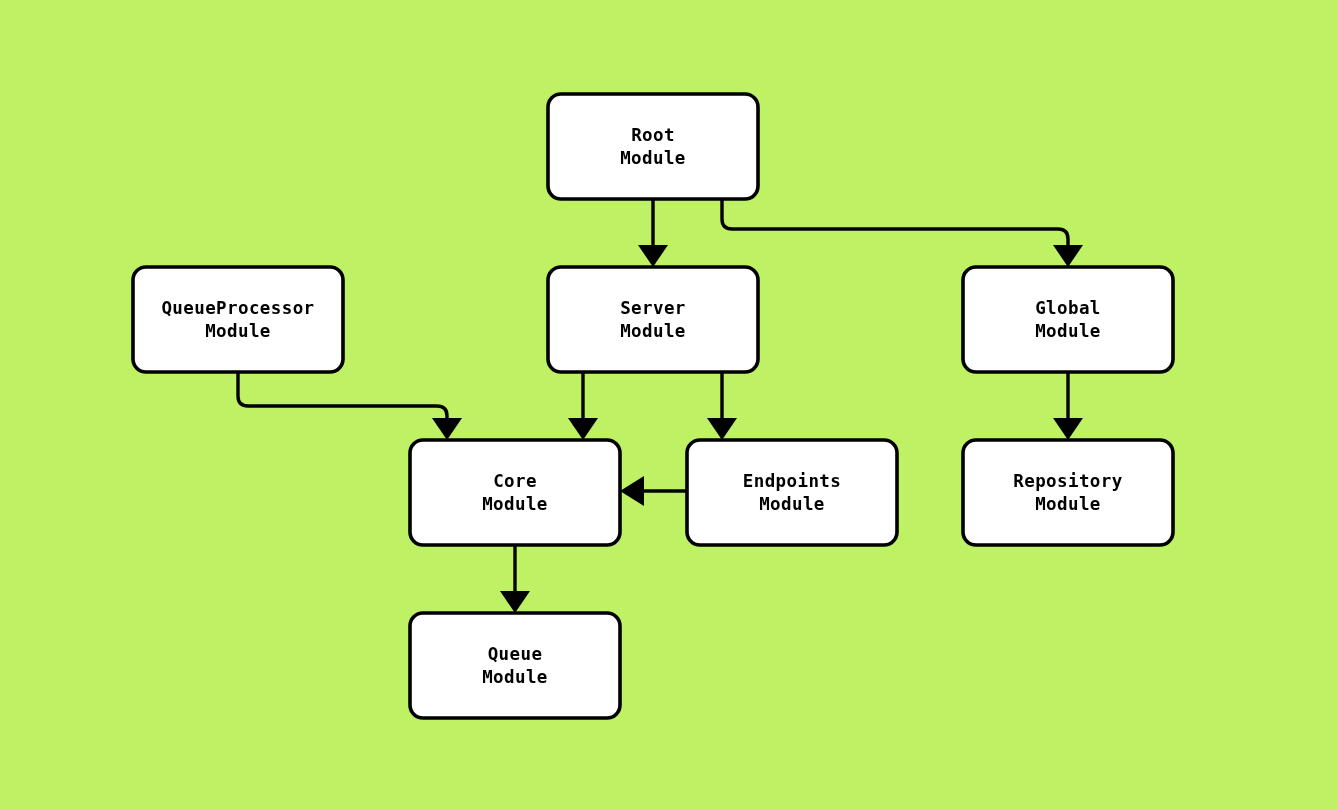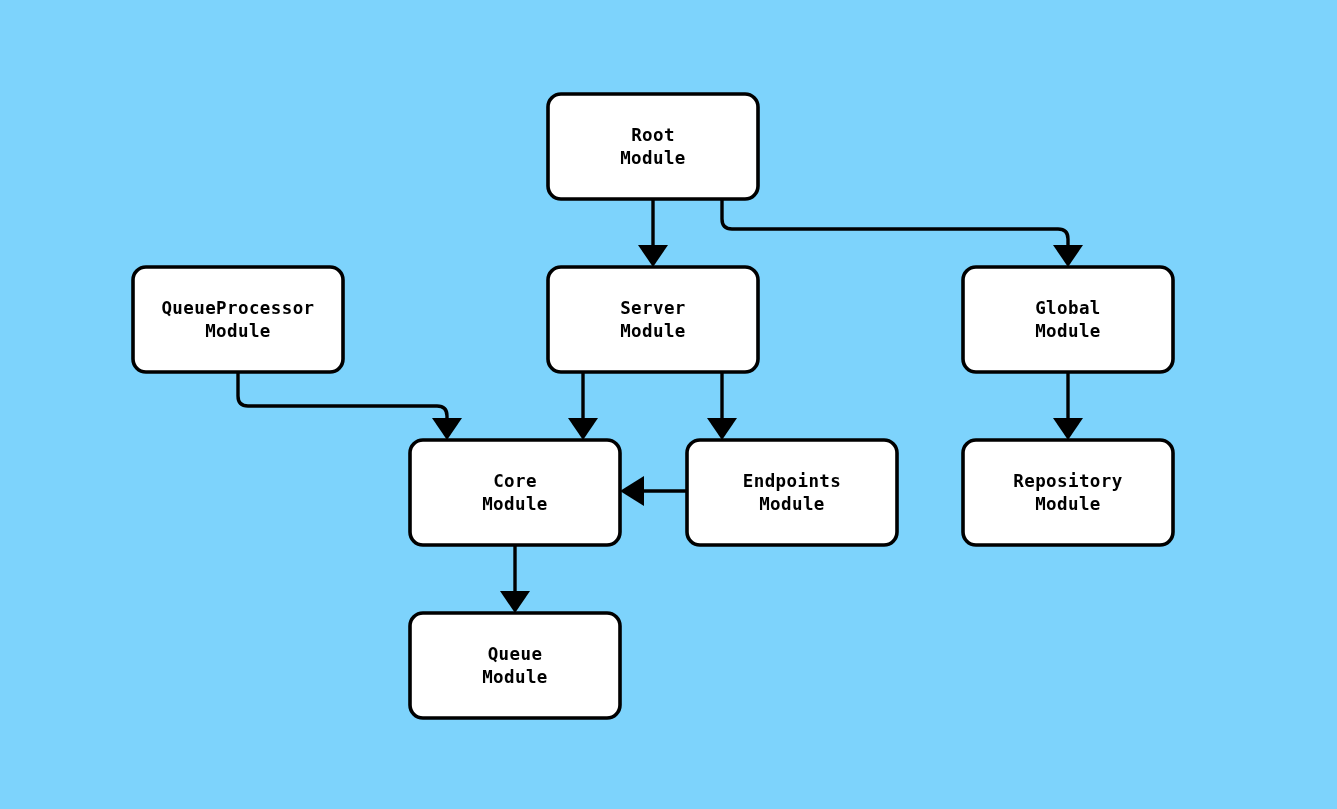--- a/index.html
+++ b/index.html
@@ -5,21 +5,21 @@
 <style>
   html, body {
     margin: 0;
     padding: 0;
     background: #ffffff;
   }
   #canvas {
     position: relative;
     width: 1337px;
     height: 809px;
-    background: #7dd3fc;
+    background: #bef264;
     overflow: hidden;
     font-family: "DejaVu Sans Mono", "Liberation Mono", monospace;
   }
   #diagram-svg {
     position: absolute;
     top: 0;
     left: 0;
     width: 1337px;
     height: 809px;
     display: block;

